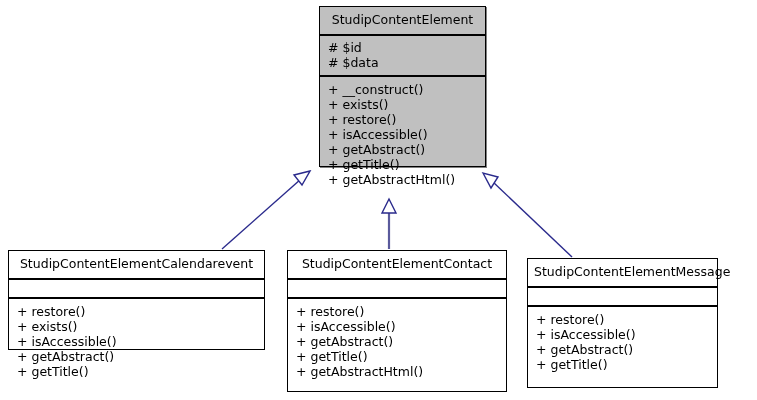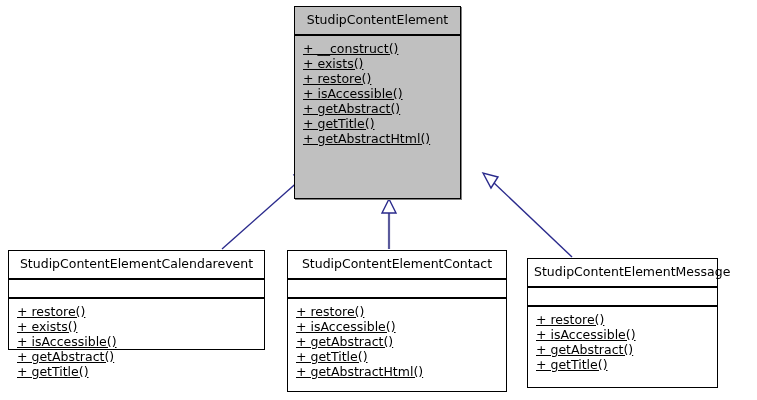--- a/index.html
+++ b/index.html
@@ -50,21 +50,20 @@
     min-height: 19px;
     padding: 4px 8px;
   }
   .class-ops {
     box-sizing: border-box;
     padding: 5px 8px 6px 8px;
     font-size: 12.5px;
     line-height: 15px;
     color: #000000;
     flex: 1 1 auto;
-    text-decoration: underline;
   }
   .member {
     white-space: nowrap;
     color: #000000;
   }
   svg.connectors {
     position: absolute;
     left: 0;
     top: 0;
     width: 757px;
@@ -88,22 +87,26 @@
       <line x1="389" y1="249" x2="389" y2="212" stroke="#5a5a9c" stroke-width="2.2"></line>
       <polygon points="389,199 382,213 396,213" fill="#ffffff" stroke="#2a2a8c" stroke-width="1.4"></polygon>
     </g>
 
     <g>
       <line x1="572" y1="257" x2="493" y2="182" stroke="#2a2a8c" stroke-width="1.4"></line>
       <polygon points="483,173 491,188 498,177" fill="#ffffff" stroke="#2a2a8c" stroke-width="1.4"></polygon>
     </g>
   </svg>
 
-  <div class="uml-class base" style="left:294px; top:6px; width:167px; height:193px;">
+  <div class="uml-class base" style="left:319px; top:6px; width:167px; height:161px;">
     <div class="class-name">StudipContentElement</div>
+    <div class="class-attrs">
+      <div class="member"># $id</div>
+      <div class="member"># $data</div>
+    </div>
     <div class="class-ops">
       <div class="member">+ __construct()</div>
       <div class="member">+ exists()</div>
       <div class="member">+ restore()</div>
       <div class="member">+ isAccessible()</div>
       <div class="member">+ getAbstract()</div>
       <div class="member">+ getTitle()</div>
       <div class="member">+ getAbstractHtml()</div>
     </div>
   </div>

